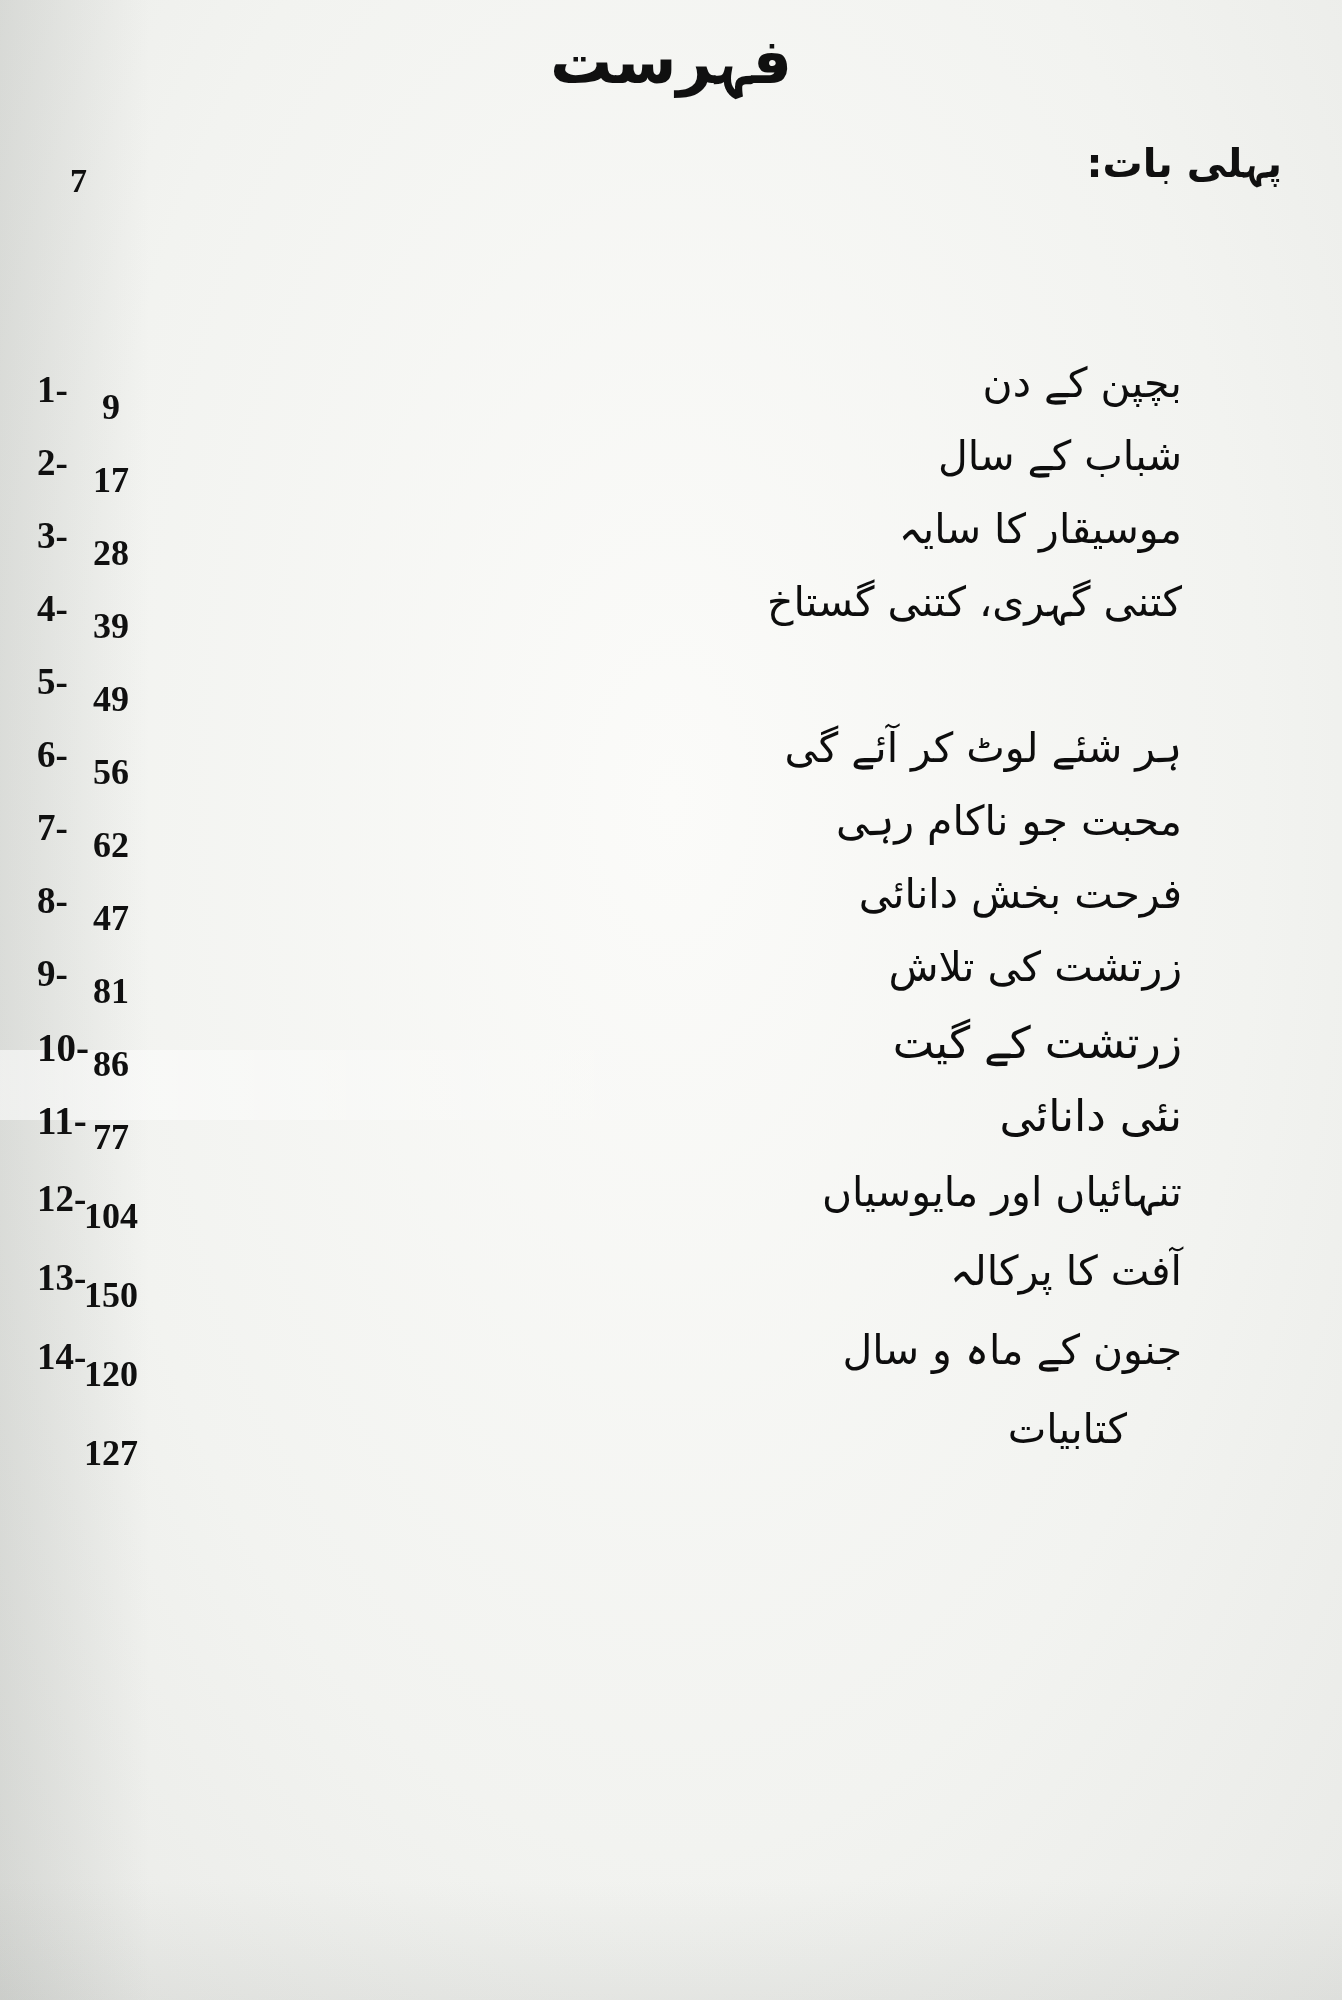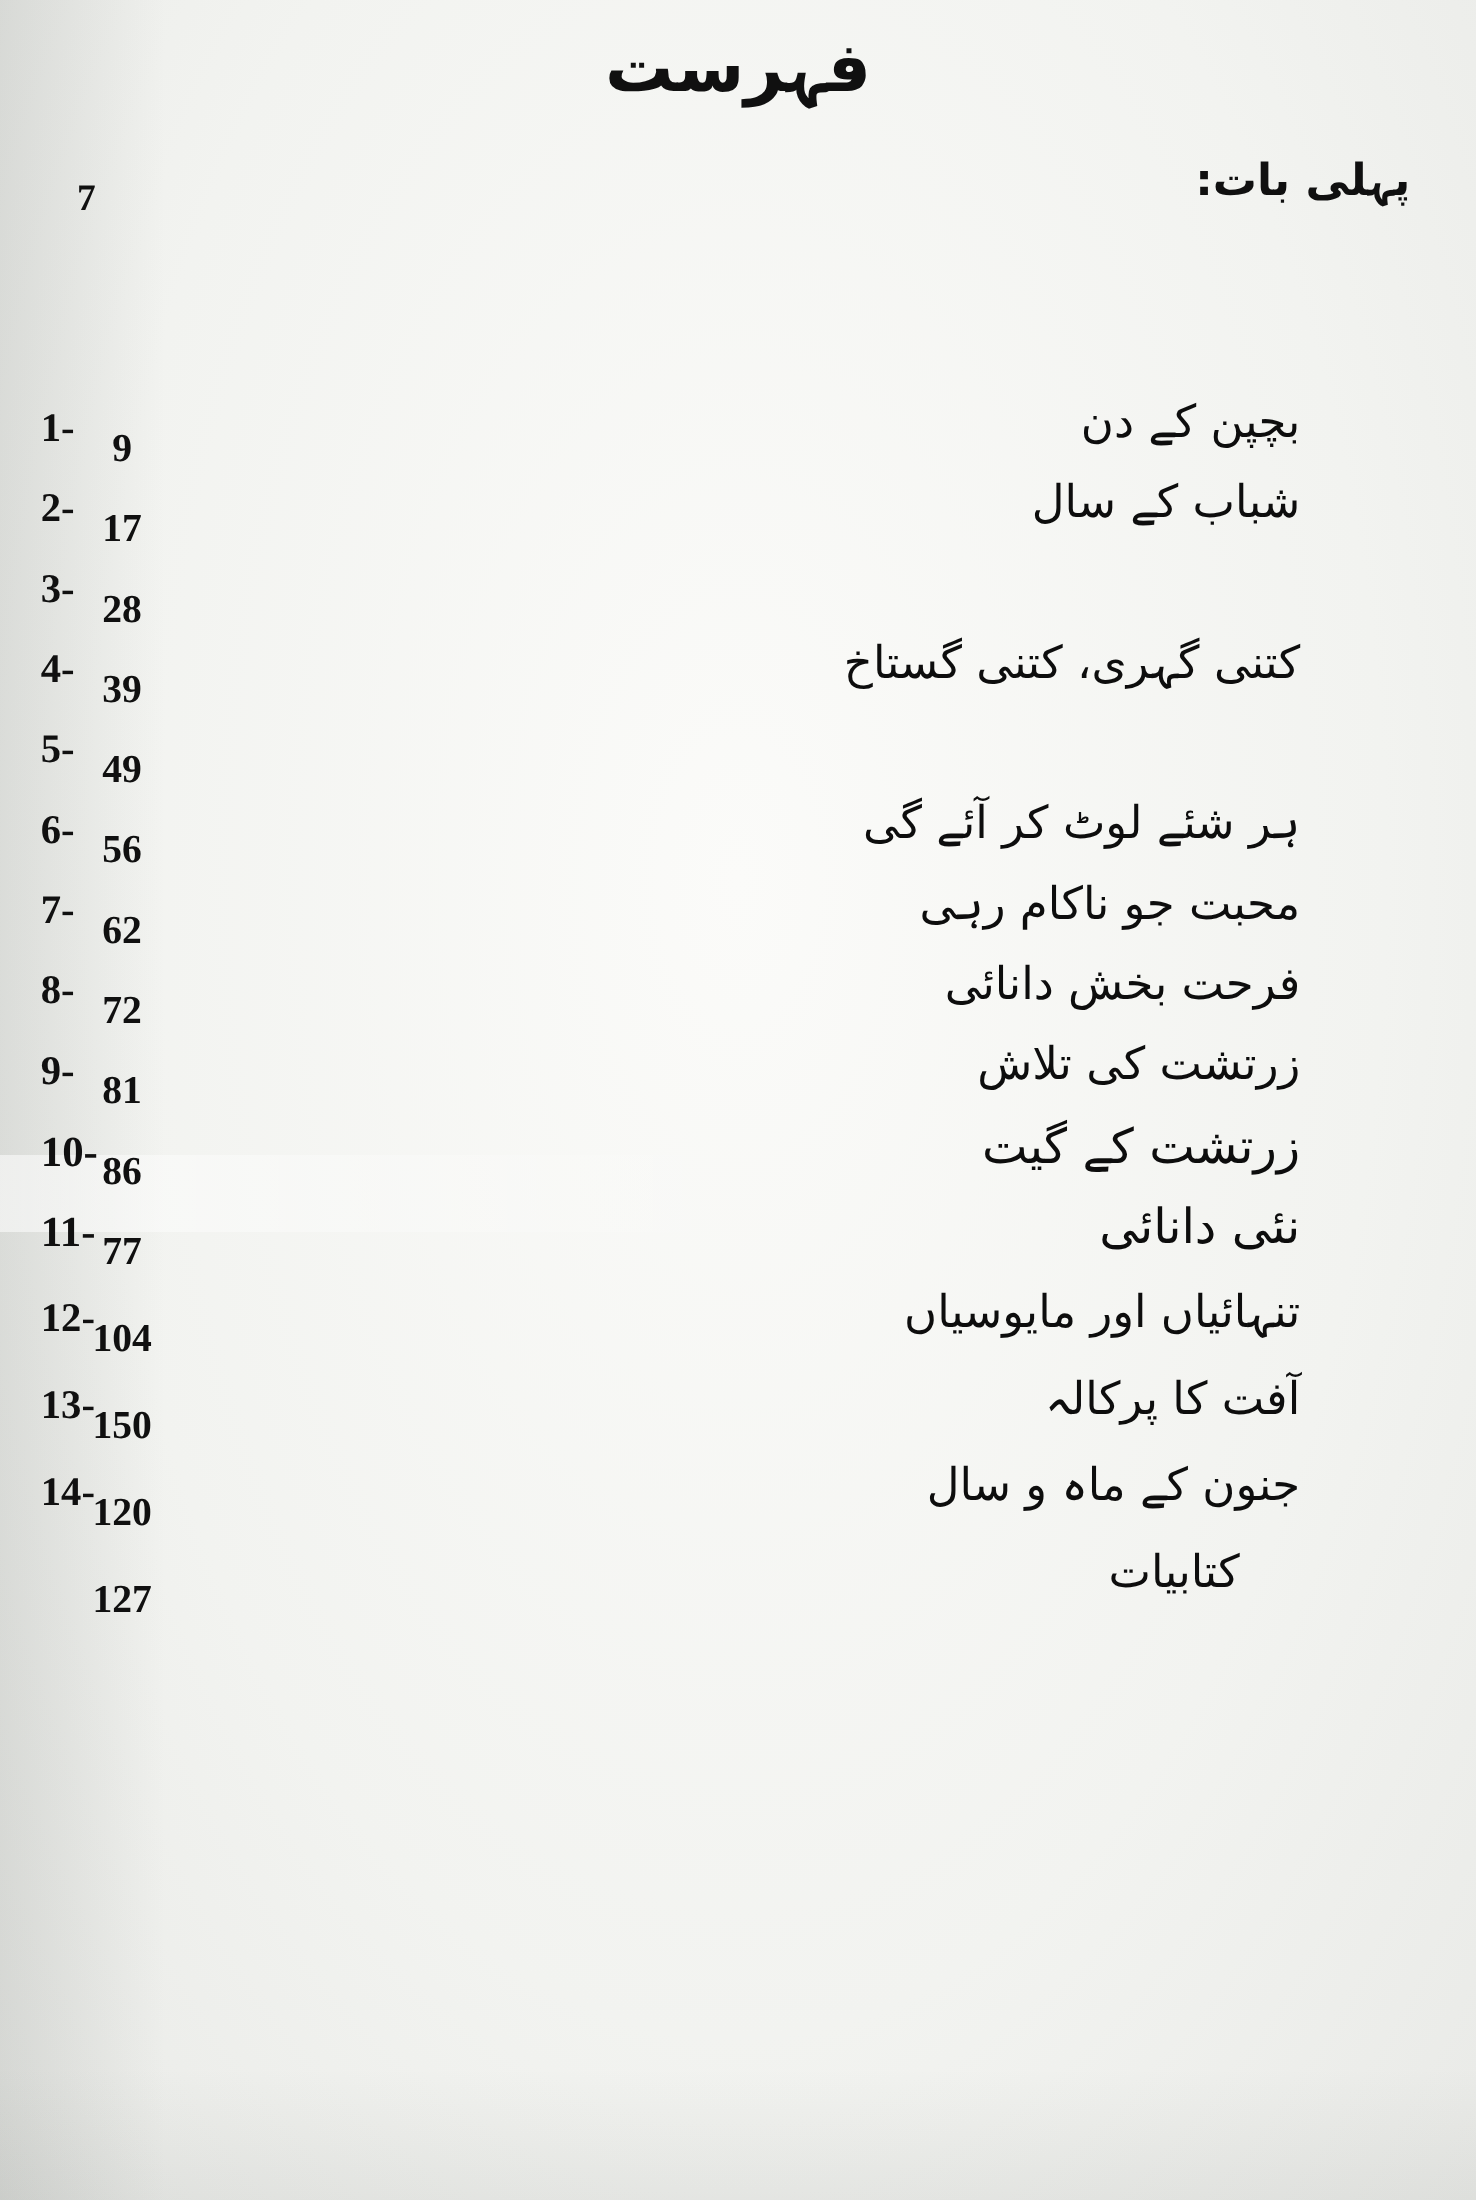--- a/index.html
+++ b/index.html
@@ -176,20 +176,21 @@
     </div>
 
     <div class="toc-row">
       <span class="toc-num">2-</span>
       <span class="toc-title">شباب کے سال</span>
       <span class="toc-page">17</span>
     </div>
 
     <div class="toc-row">
       <span class="toc-num">3-</span>
+      <span class="toc-title">موسیقار کا سایہ</span>
       <span class="toc-page">28</span>
     </div>
 
     <div class="toc-row">
       <span class="toc-num">4-</span>
       <span class="toc-title">کتنی گہری، کتنی گستاخ</span>
       <span class="toc-page">39</span>
     </div>
 
     <div class="toc-row">
@@ -205,21 +206,21 @@
 
     <div class="toc-row">
       <span class="toc-num">7-</span>
       <span class="toc-title">محبت جو ناکام رہی</span>
       <span class="toc-page">62</span>
     </div>
 
     <div class="toc-row">
       <span class="toc-num">8-</span>
       <span class="toc-title">فرحت بخش دانائی</span>
-      <span class="toc-page">72</span>
+      <span class="toc-page">47</span>
     </div>
 
     <div class="toc-row">
       <span class="toc-num">9-</span>
       <span class="toc-title">زرتشت کی تلاش</span>
       <span class="toc-page">81</span>
     </div>
 
     <div class="toc-row big">
       <span class="toc-num">10-</span>

